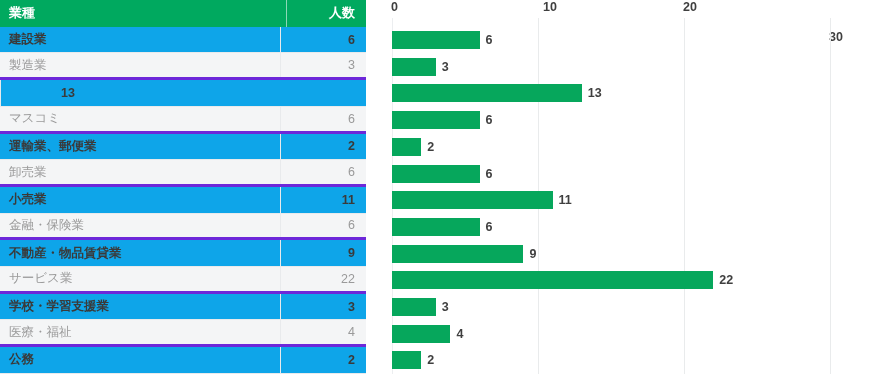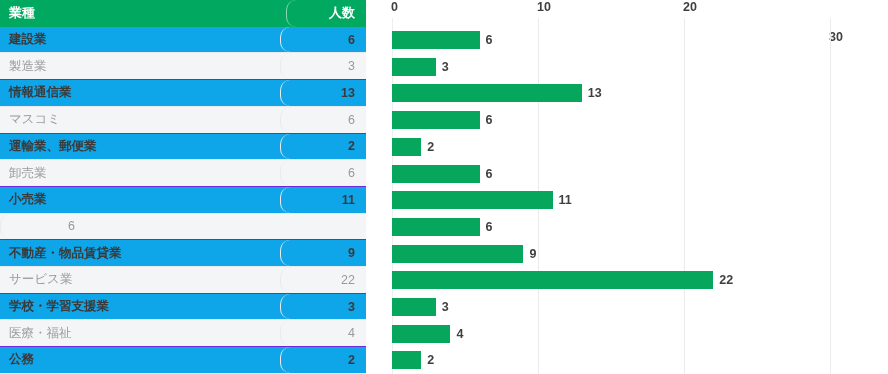--- a/index.html
+++ b/index.html
@@ -27,41 +27,40 @@
     display: flex;
     width: 366px;
     height: 26.71px;
     align-items: center;
   }
   .trow.header {
     background: #00a95f;
     gap: 26px;
   }
   .trow.odd { background: #0ea5e9; border-bottom: 1px solid #e8eaec; }
-  .trow.even { background: #f4f5f6; border-bottom: 1px solid #6d28d9; }
+  .trow.even { background: #f4f5f6; border-bottom: 3px solid #6d28d9; }
 
   .cell-cat {
     width: 280px;
     padding-left: 9px;
     font-size: 12.5px;
     white-space: nowrap;
     overflow: hidden;
   }
   .cell-val {
     width: 86px;
     padding-right: 11px;
     text-align: right;
     font-size: 12.5px;
     white-space: nowrap;
     border-left: 1px solid #e8eaec;
     align-self: stretch;
     display: flex;
     align-items: center;
     justify-content: flex-end;
-    border-radius: 10px;
   }
   .trow.header .cell-cat,
   .trow.header .cell-val {
     color: #ffffff;
     font-weight: bold;
     font-size: 13px;
     border-left-color: rgba(255,255,255,0.55);
   }
   .trow.odd .cell-cat, .trow.odd .cell-val {
     color: #3a3a3a;
@@ -144,40 +143,40 @@
     <div id="table-body">
         <div class="trow odd">
           <div class="cell-cat">建設業</div>
           <div class="cell-val">6</div>
         </div>
         <div class="trow even">
           <div class="cell-cat">製造業</div>
           <div class="cell-val">3</div>
         </div>
         <div class="trow odd">
-          <div class="cell-cat">情報通信業</div>
           <div class="cell-val">13</div>
         </div>
         <div class="trow even">
           <div class="cell-cat">マスコミ</div>
           <div class="cell-val">6</div>
         </div>
         <div class="trow odd">
           <div class="cell-cat">運輸業、郵便業</div>
           <div class="cell-val">2</div>
         </div>
         <div class="trow even">
           <div class="cell-cat">卸売業</div>
           <div class="cell-val">6</div>
         </div>
         <div class="trow odd">
           <div class="cell-cat">小売業</div>
           <div class="cell-val">11</div>
         </div>
         <div class="trow even">
+          <div class="cell-cat">金融・保険業</div>
           <div class="cell-val">6</div>
         </div>
         <div class="trow odd">
           <div class="cell-cat">不動産・物品賃貸業</div>
           <div class="cell-val">9</div>
         </div>
         <div class="trow even">
           <div class="cell-cat">サービス業</div>
           <div class="cell-val">22</div>
         </div>
@@ -192,21 +191,21 @@
         <div class="trow odd">
           <div class="cell-cat">公務</div>
           <div class="cell-val">2</div>
         </div>
       </div>
   </div>
 
   <div id="chart-panel">
     <div id="axis-labels">
         <div class="axis-tick" style="left: 12px;">0</div>
-        <div class="axis-tick" style="left: 158px;">10</div>
+        <div class="axis-tick" style="left: 164px;">10</div>
         <div class="axis-tick" style="left: 304px;">20</div>
         <div class="axis-tick" style="left: 450px; margin-top: 30px;">30</div>
       </div>
     <div id="grid-layer">
         <div class="gridline zero" style="left: 12px;"></div>
         <div class="gridline" style="left: 158px;"></div>
         <div class="gridline" style="left: 304px;"></div>
         <div class="gridline" style="left: 450px;"></div>
       </div>
     <div id="bars-layer">

